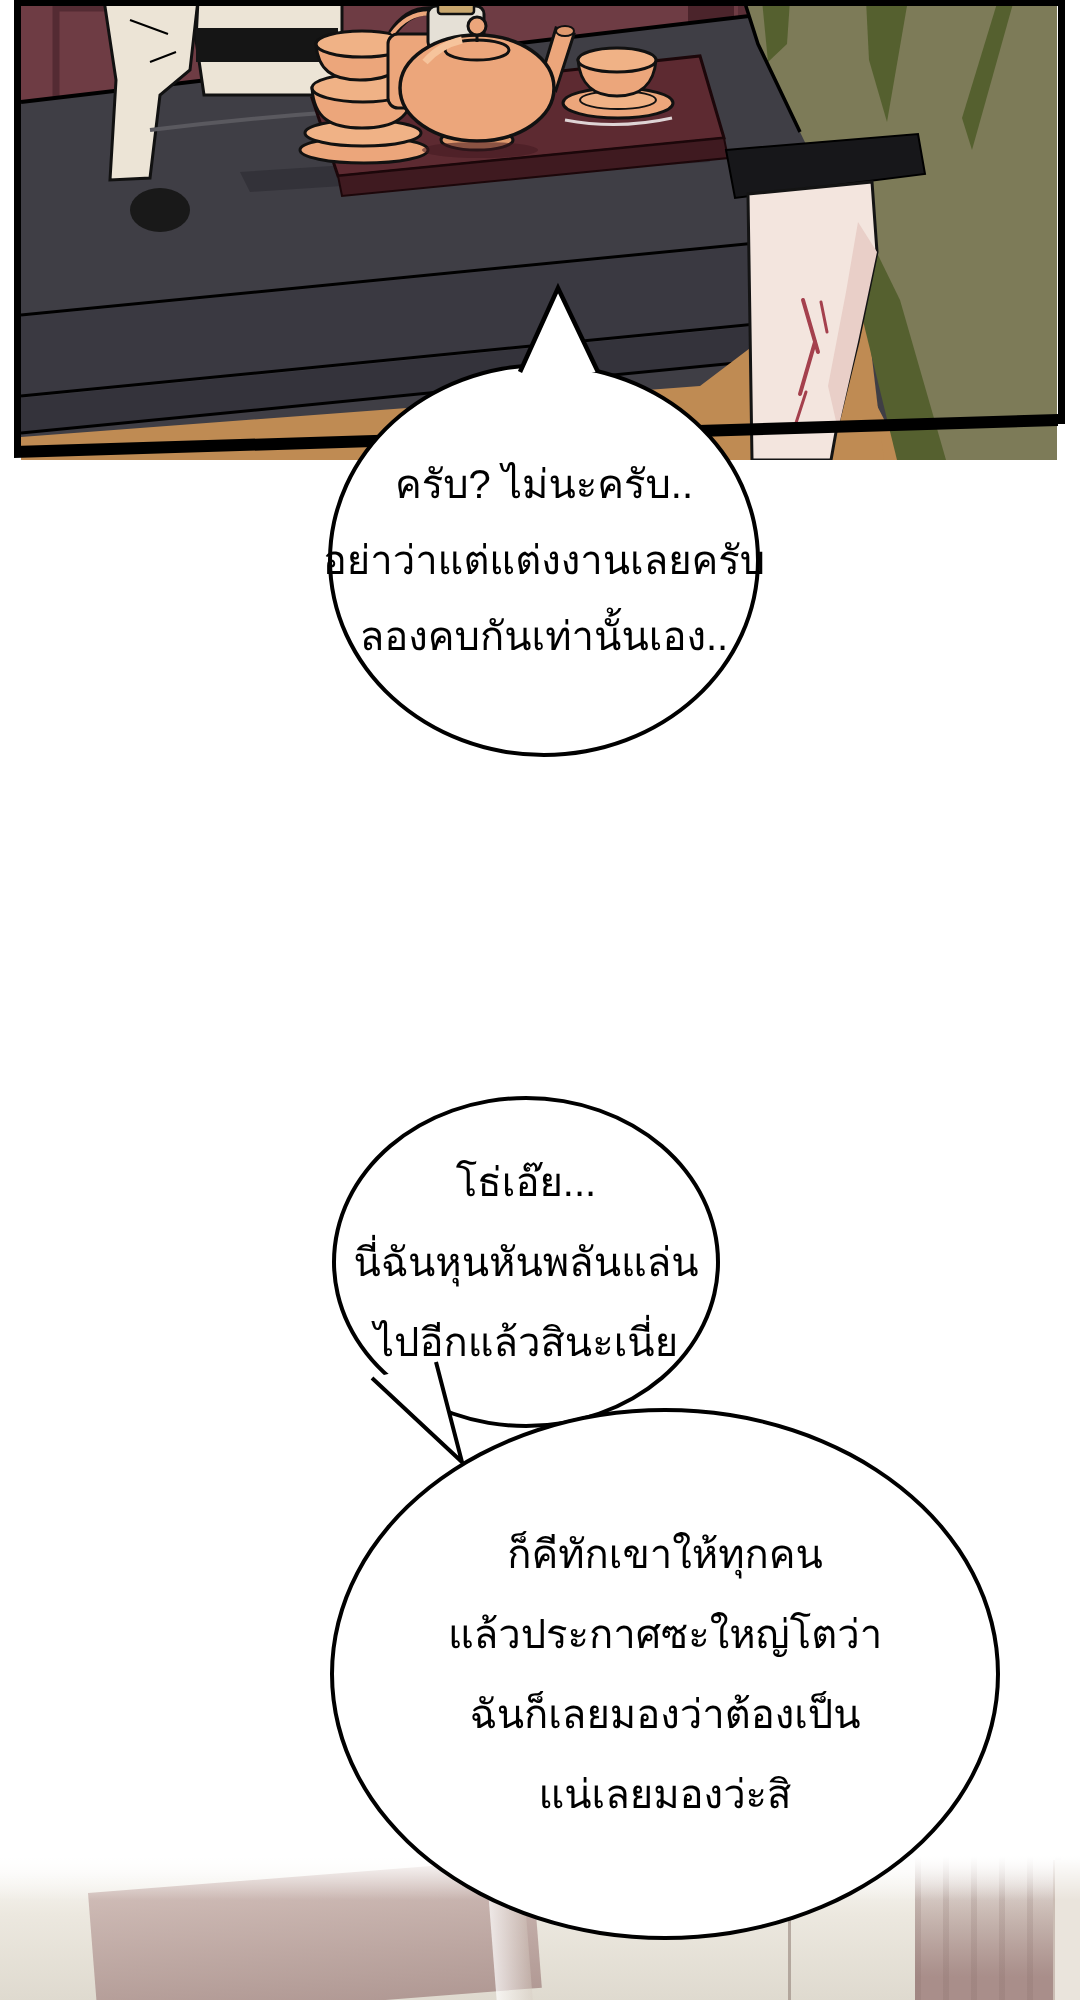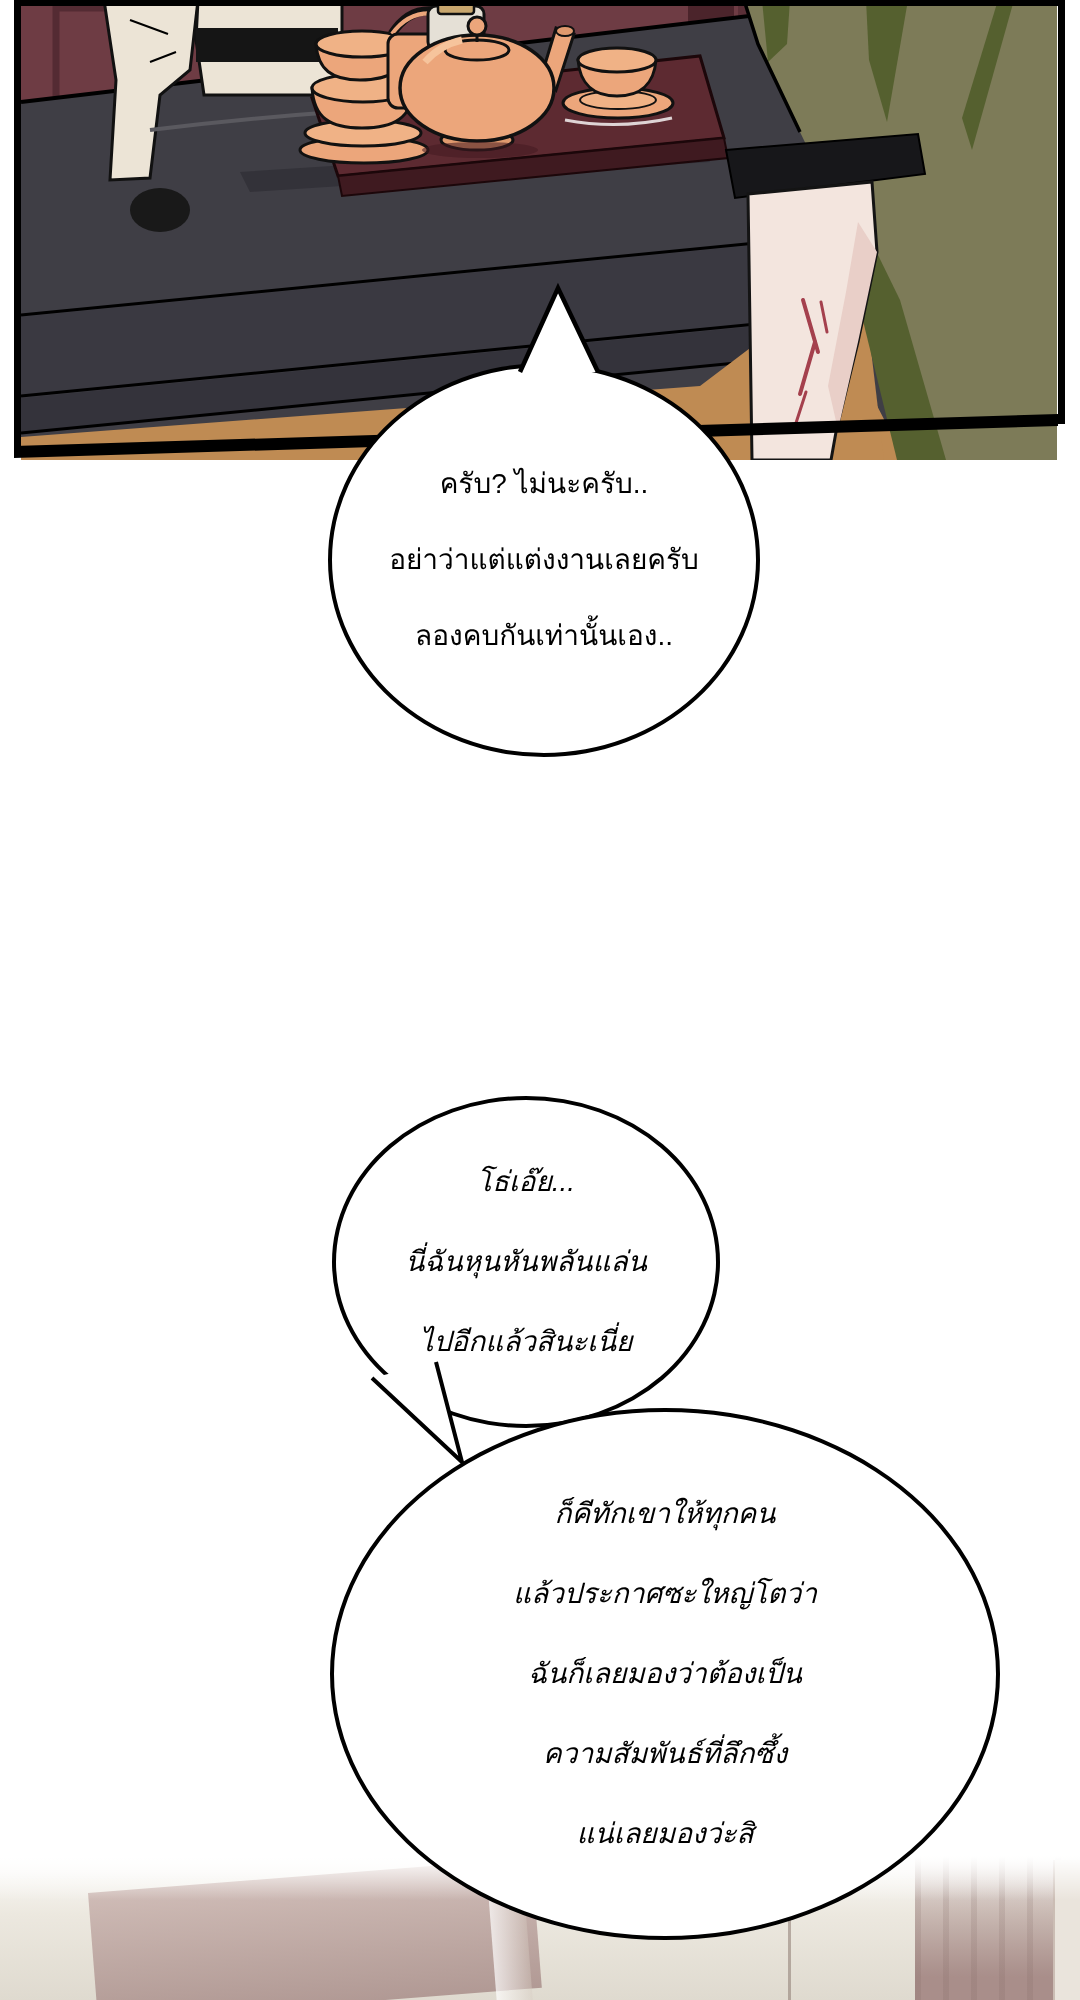--- a/index.html
+++ b/index.html
@@ -18,25 +18,25 @@
   .f-robe{fill:var(--robe);}         .f-belt{fill:var(--belt);}
   .f-garm{fill:var(--garment);}      .f-gsh{fill:var(--garment-shadow);}
   .f-cuff{fill:var(--cuff);}         .f-skin{fill:var(--skin);}          .f-skinsh{fill:var(--skin-shadow);}
   .s-scratch{stroke:var(--scratch);fill:none;stroke-linecap:round;}
   .s-ink{stroke:var(--ink);fill:none;}
 
   
   .bubble{position:absolute;background:var(--bubble-bg,#fff);border:4.5px solid var(--ink,#000);
           border-radius:50%;display:flex;flex-direction:column;align-items:center;justify-content:center;
           text-align:center;color:var(--ink,#000);z-index:5;}
-  .bubble p{margin:8px;white-space:nowrap;font-size:28px;line-height:60px;}
+  .bubble p{margin:8px;white-space:nowrap;font-size:40px;line-height:60px;}
   .bubble-1{left:328px;top:363px;width:424px;height:386px;}
   .bubble-2{left:332px;top:1096px;width:380px;height:324px;}
   .bubble-3{left:330px;top:1408px;width:662px;height:524px;z-index:7;}
-  .bubble-2 p,.bubble-3 p{line-height:64px;font-style:italic;}
+  .bubble-2 p,.bubble-3 p{line-height:64px;}
   .tail{position:absolute;z-index:6;}
   .tail-1{left:500px;top:280px;}
   .tail-2{left:360px;top:1350px;z-index:6;}
 
   
   .panel-fade{position:absolute;left:0;top:1845px;width:1080px;height:155px;overflow:hidden;z-index:1;
       background:linear-gradient(180deg,#ffffff 0%,#ece8df 45%,var(--fade-base) 100%);}
   .headboard{position:absolute;left:88px;top:48px;width:445px;height:130px;
       transform:rotate(-4.5deg);transform-origin:left top;
       background:linear-gradient(180deg,var(--fade-mauve) 0%,var(--fade-mauve-dark) 100%);opacity:.85;}
@@ -183,17 +183,16 @@
     <p>ไปอีกแล้วสินะเนี่ย</p>
   </div>
   <svg class="tail tail-2" width="130" height="120">
     <path d="M12,28 L102,112 L76,12" fill="#ffffff" stroke="#000000" stroke-width="4"></path>
   </svg>
 
   <div class="bubble bubble-3">
     <p>ก็คีทักเขาให้ทุกคน</p>
     <p>แล้วประกาศซะใหญ่โตว่า</p>
     <p>ฉันก็เลยมองว่าต้องเป็น</p>
-    <p>ความสัมพันธ์ที่ลึกซึ้ง</p>
     <p>แน่เลยมองว่ะสิ</p>
   </div>
 
 </div>
 
 </body></html>

